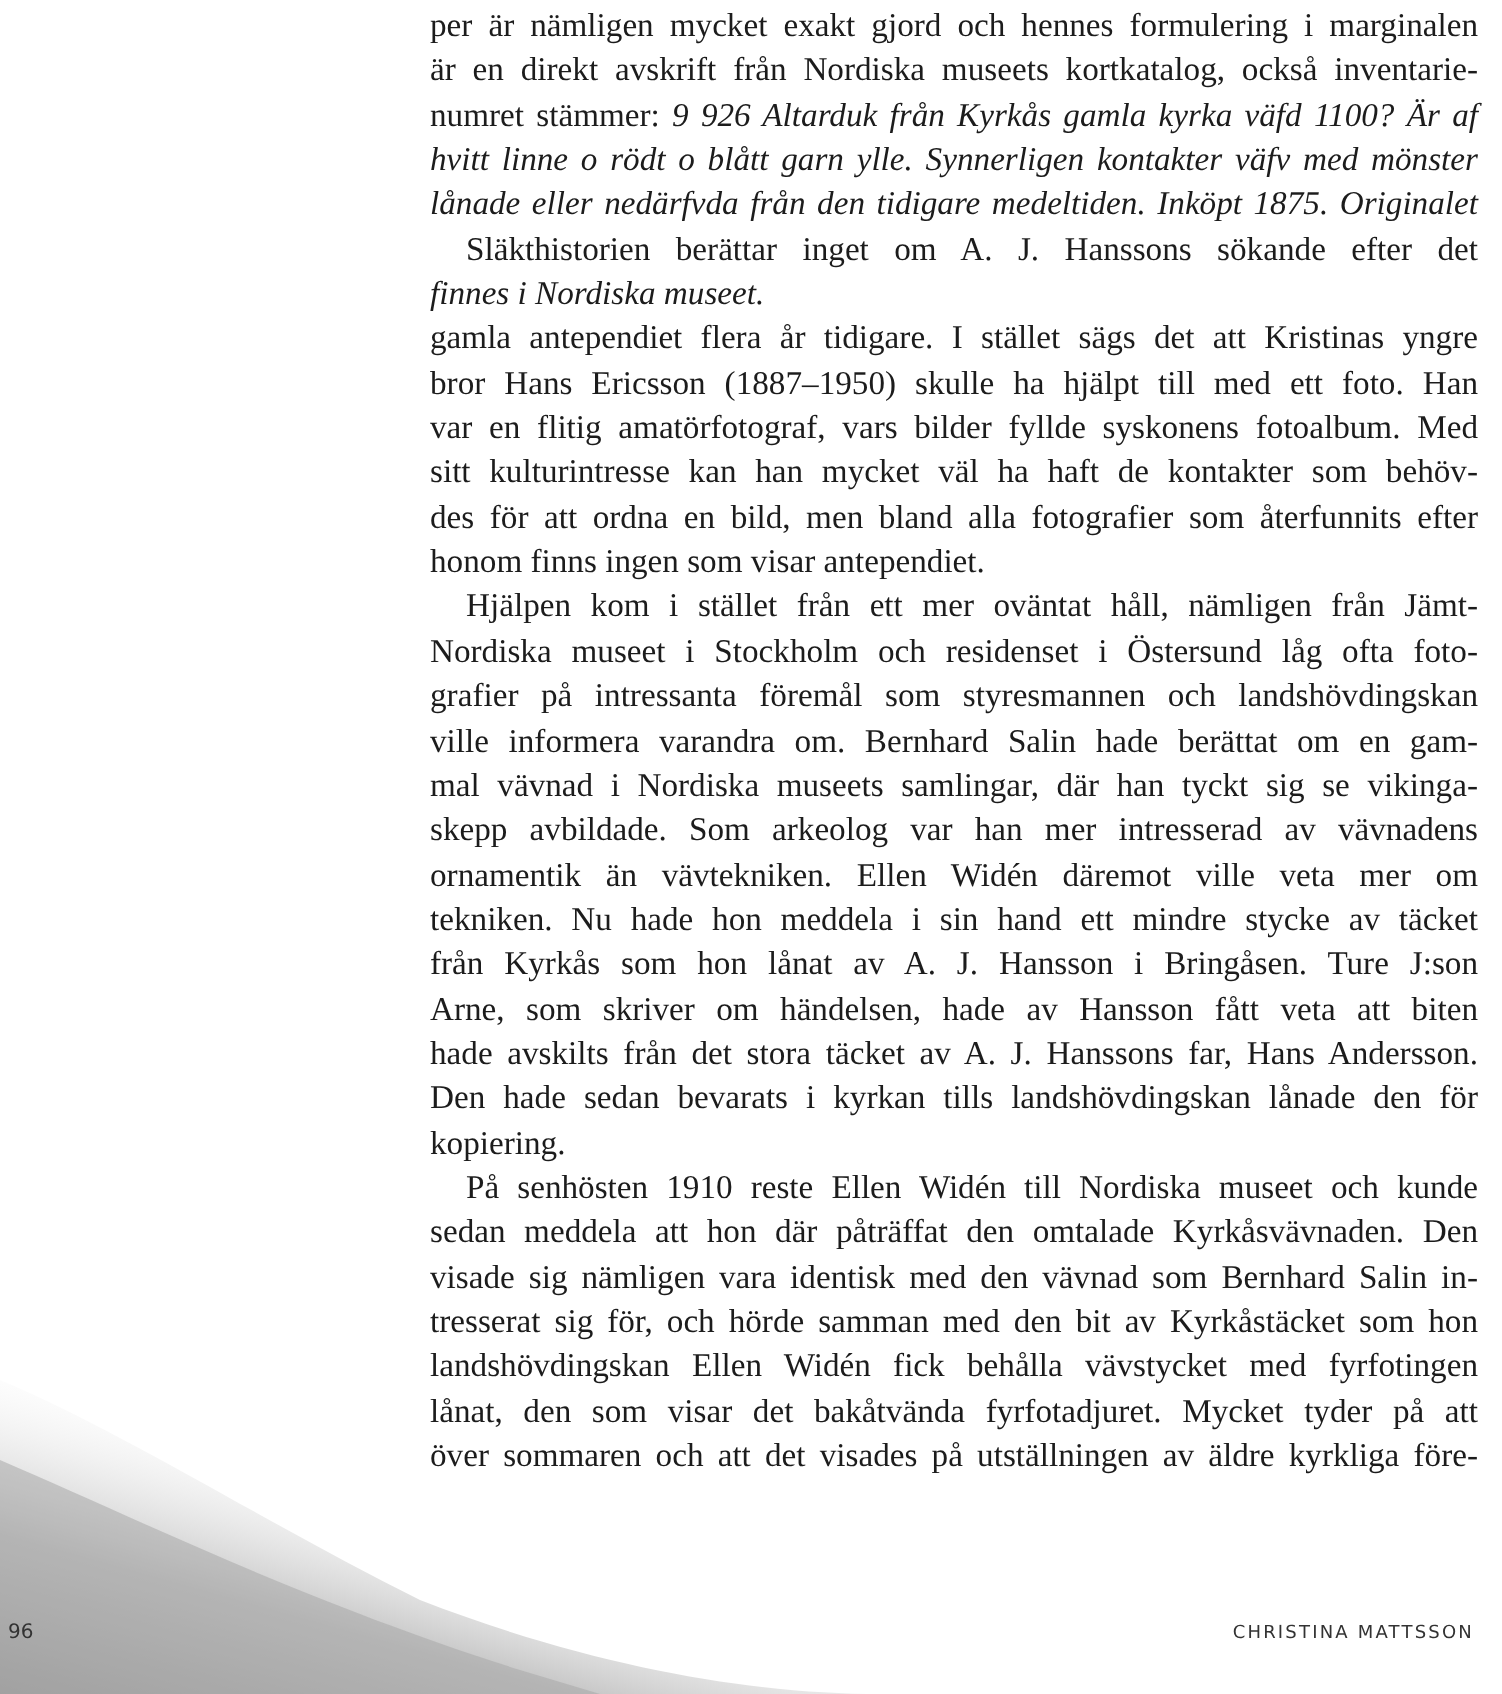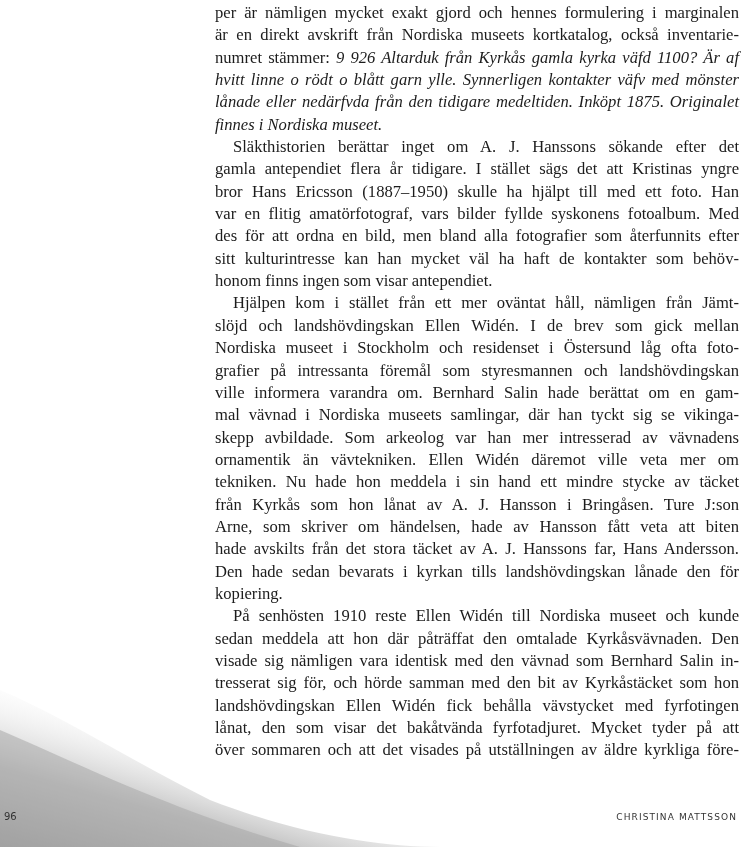--- a/index.html
+++ b/index.html
@@ -47,30 +47,29 @@
   <path d="M0,690 C60,715 130,760 210,800 C300,835 380,847 440,847 L0,847 Z" fill="url(#g1)"></path>
   <path d="M0,730 C70,760 150,800 260,835 L300,847 L0,847 Z" fill="#a8a8a8" opacity="0.55"></path>
 </svg>
 
 <div class="page" id="page">
     <span class="line"><span>per är nämligen mycket exakt gjord och hennes formulering i marginalen</span></span>
     <span class="line"><span>är en direkt avskrift från Nordiska museets kortkatalog, också inventarie-</span></span>
     <span class="line"><span>numret stämmer: </span><span class="it">9 926 Altarduk från Kyrkås gamla kyrka väfd 1100? Är af</span></span>
     <span class="line"><span class="it">hvitt linne o rödt o blått garn ylle. Synnerligen kontakter väfv med mönster</span></span>
     <span class="line"><span class="it">lånade eller nedärfvda från den tidigare medeltiden. Inköpt 1875. Originalet</span></span>
+    <span class="line indent"><span>Släkthistorien berättar inget om A. J. Hanssons sökande efter det</span></span>
     <span class="line last"><span class="it">finnes i Nordiska museet.</span></span>
-    <span class="line indent"><span>Släkthistorien berättar inget om A. J. Hanssons sökande efter det</span></span>
     <span class="line"><span>gamla antependiet flera år tidigare. I stället sägs det att Kristinas yngre</span></span>
     <span class="line"><span>bror Hans Ericsson (1887–1950) skulle ha hjälpt till med ett foto. Han</span></span>
     <span class="line"><span>var en flitig amatörfotograf, vars bilder fyllde syskonens fotoalbum. Med</span></span>
+    <span class="line"><span>sitt kulturintresse kan han mycket väl ha haft de kontakter som behöv-</span></span>
     <span class="line"><span>des för att ordna en bild, men bland alla fotografier som återfunnits efter</span></span>
-    <span class="line"><span>sitt kulturintresse kan han mycket väl ha haft de kontakter som behöv-</span></span>
     <span class="line last"><span>honom finns ingen som visar antependiet.</span></span>
     <span class="line indent"><span>Hjälpen kom i stället från ett mer oväntat håll, nämligen från Jämt-</span></span>
-    <span class="line"><span>slöjd och landshövdingskan Ellen Widén. I de brev som gick mellan</span></span>
     <span class="line"><span>Nordiska museet i Stockholm och residenset i Östersund låg ofta foto-</span></span>
     <span class="line"><span>grafier på intressanta föremål som styresmannen och landshövdingskan</span></span>
     <span class="line"><span>ville informera varandra om. Bernhard Salin hade berättat om en gam-</span></span>
     <span class="line"><span>mal vävnad i Nordiska museets samlingar, där han tyckt sig se vikinga-</span></span>
     <span class="line"><span>skepp avbildade. Som arkeolog var han mer intresserad av vävnadens</span></span>
     <span class="line"><span>ornamentik än vävtekniken. Ellen Widén däremot ville veta mer om</span></span>
     <span class="line"><span>tekniken. Nu hade hon meddela i sin hand ett mindre stycke av täcket</span></span>
     <span class="line"><span>från Kyrkås som hon lånat av A. J. Hansson i Bringåsen. Ture J:son</span></span>
     <span class="line"><span>Arne, som skriver om händelsen, hade av Hansson fått veta att biten</span></span>
     <span class="line"><span>hade avskilts från det stora täcket av A. J. Hanssons far, Hans Andersson.</span></span>

